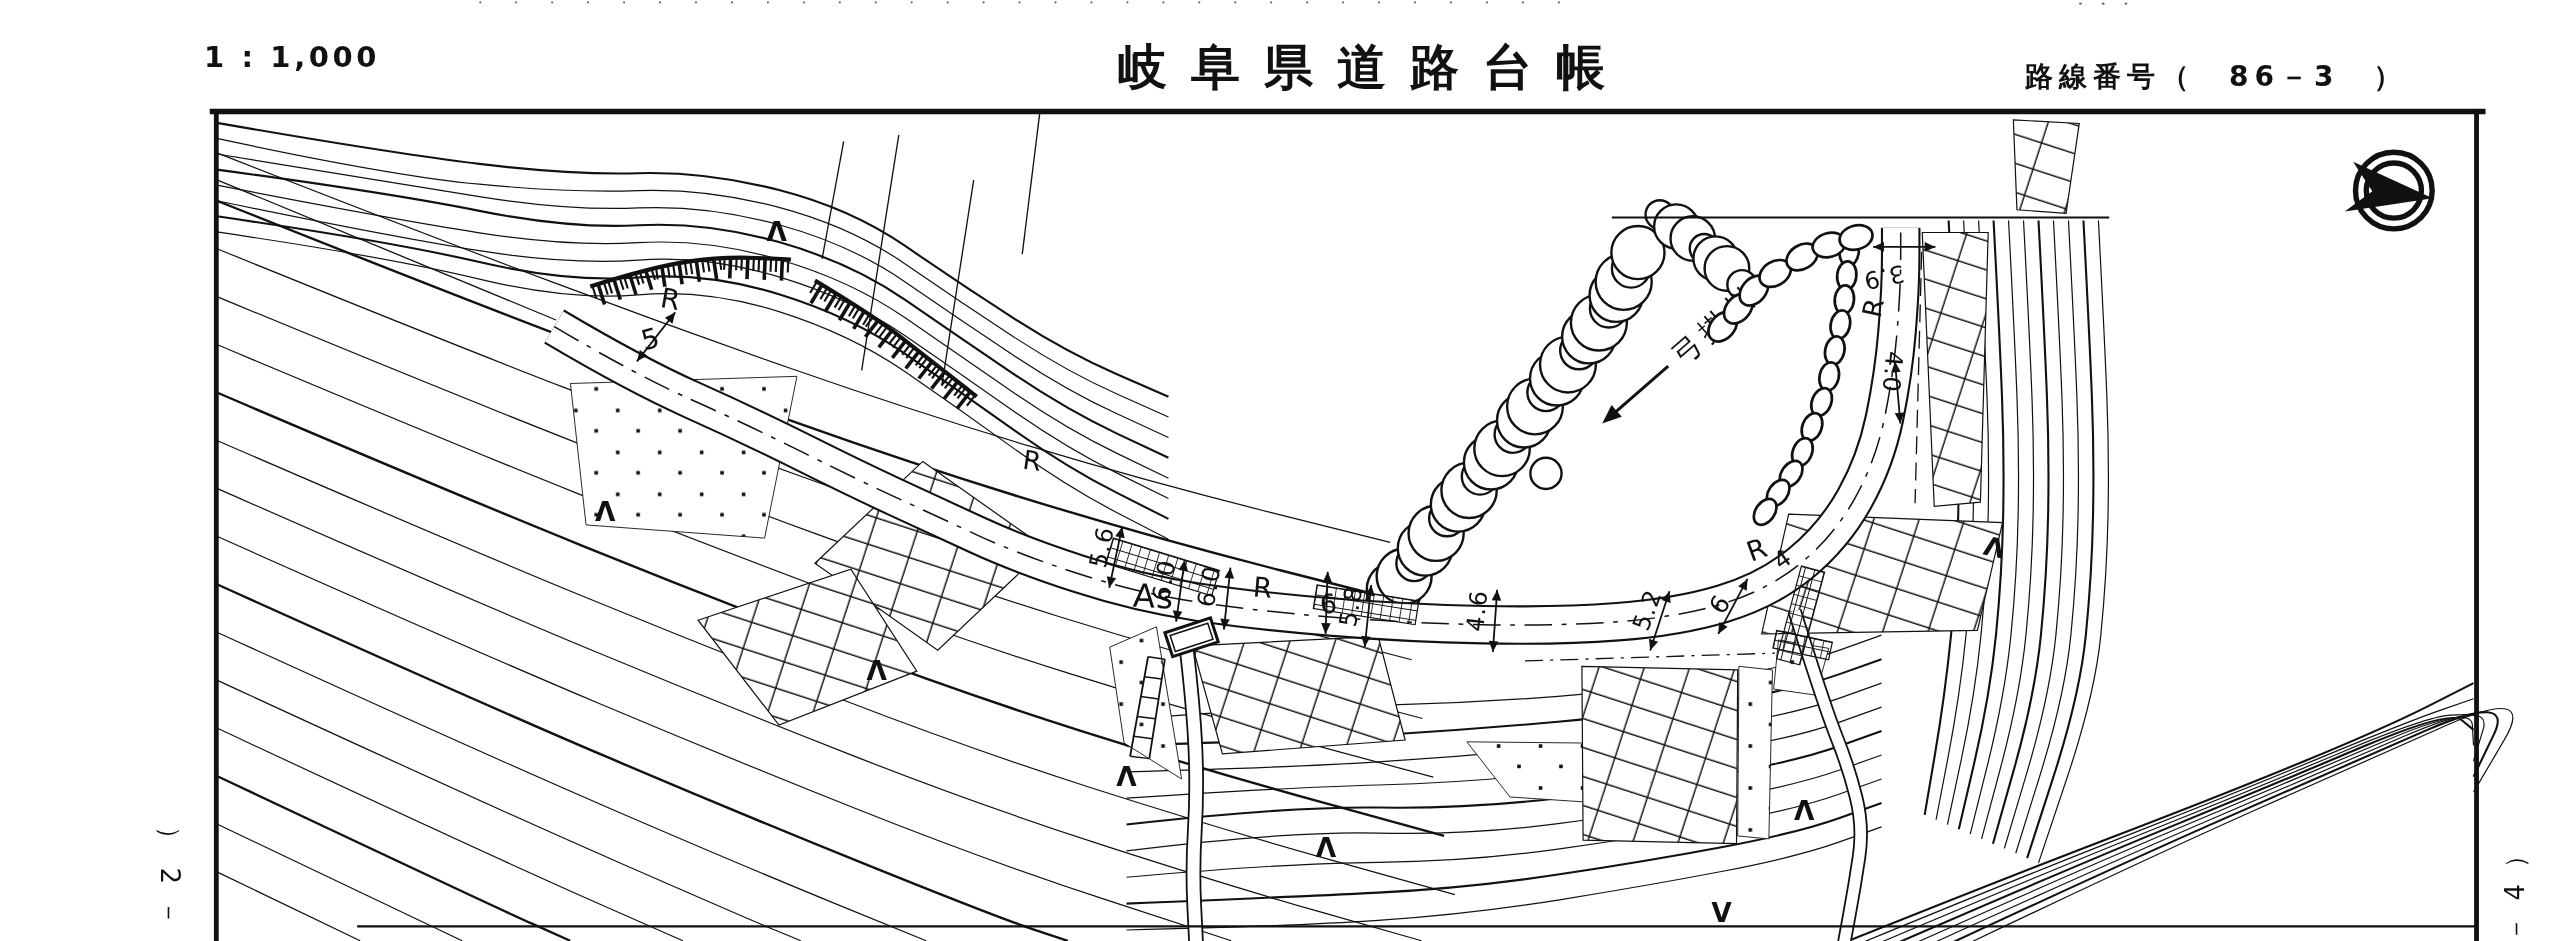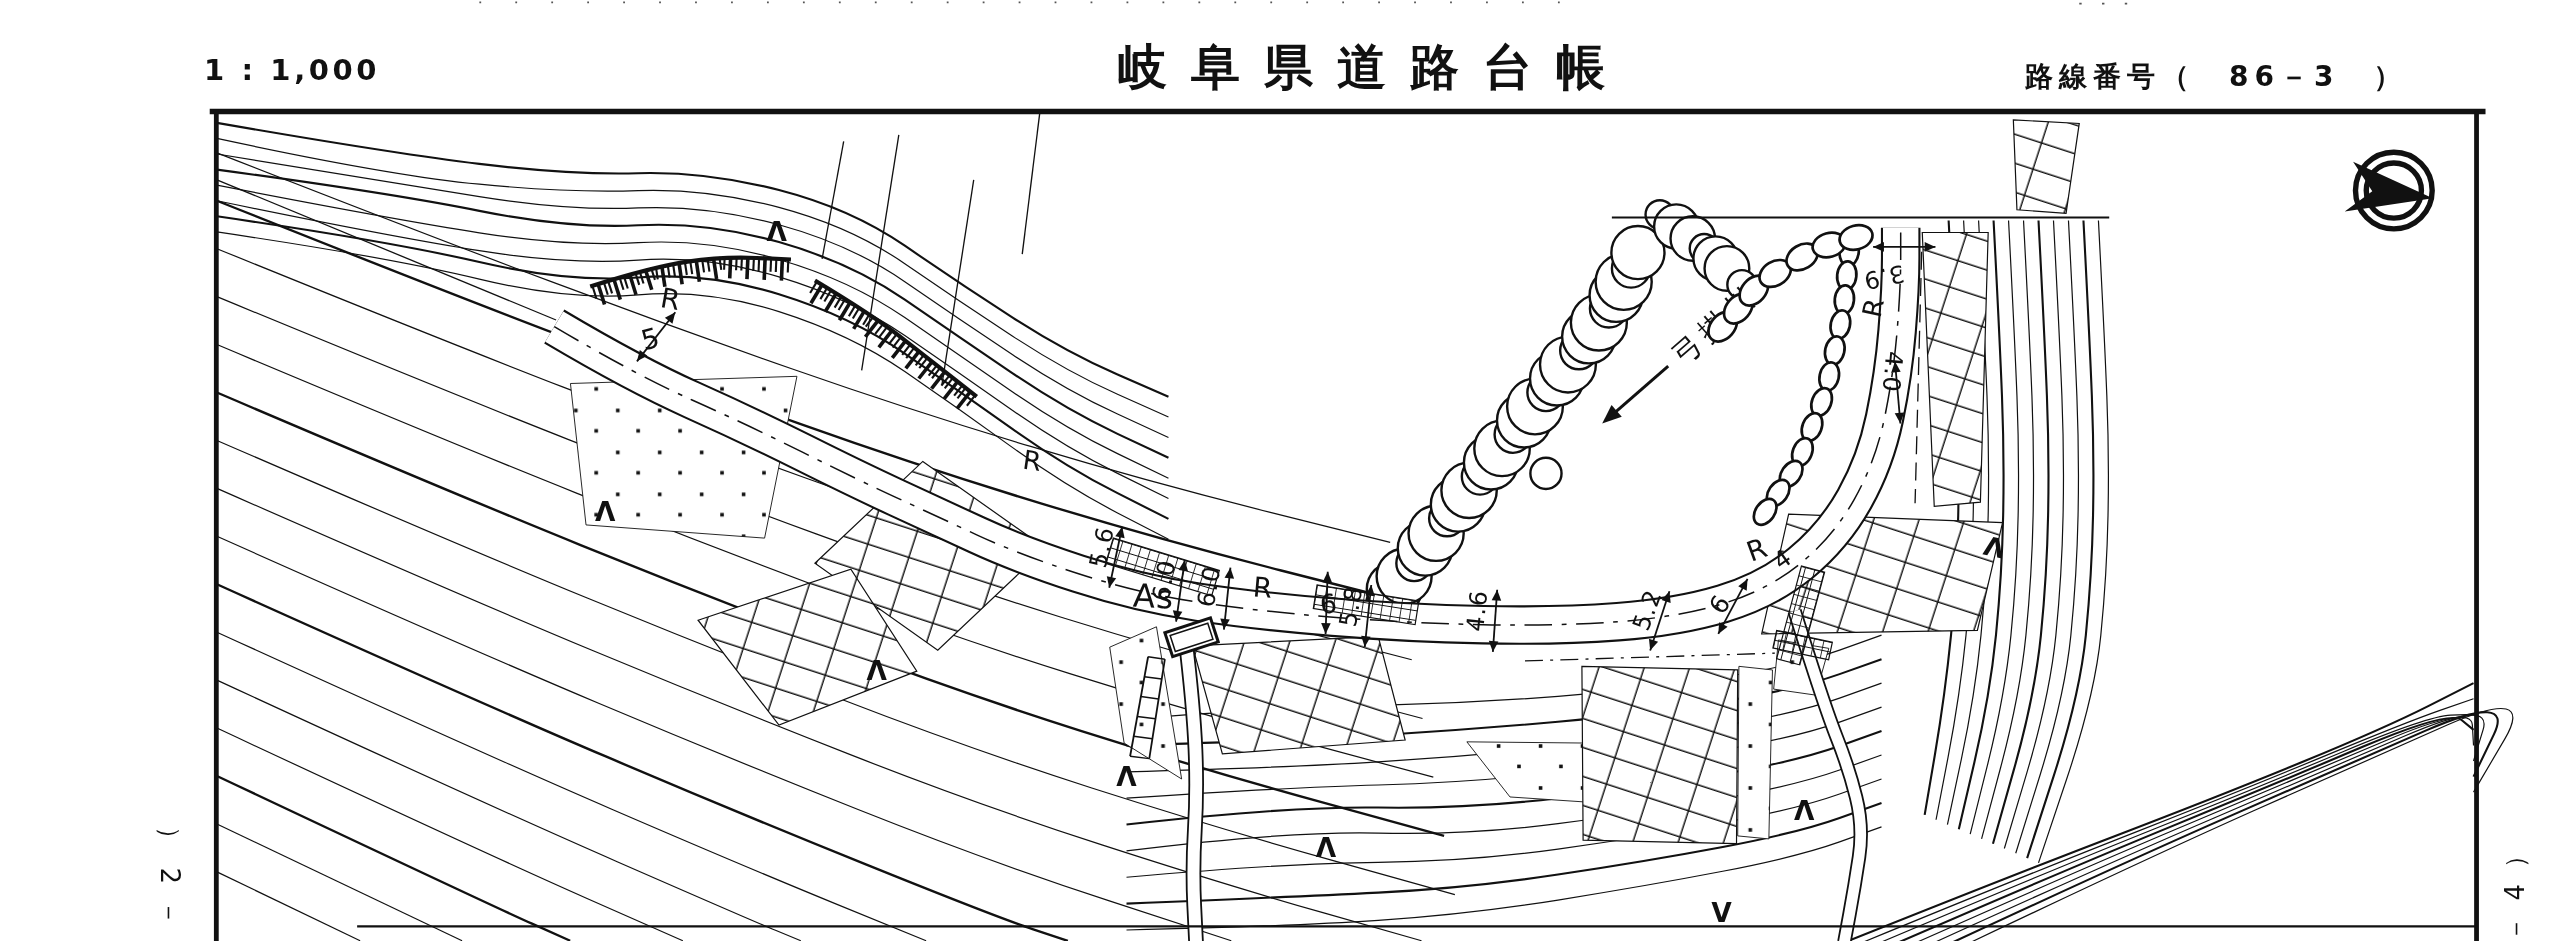--- a/index.html
+++ b/index.html
@@ -1,19 +1,19 @@
 <!DOCTYPE html>
 <html style="font-size:9.6px"><head>
 <meta charset="utf-8">
 <style>
   html,body{margin:0;padding:0;background:#fff;}
   body{width:2576px;height:942px;position:relative;overflow:hidden;
        font-family:"DejaVu Sans","Liberation Sans",sans-serif;color:#111;}
   .hdr{position:absolute;white-space:nowrap;}
-  #scale-label{left:204px;top:53px;font-size:29px;letter-spacing:3.6px;font-weight:600;}
+  #scale-label{left:204px;top:40px;font-size:29px;letter-spacing:3.6px;font-weight:600;}
   #page-title{left:1118px;top:35px;font-size:49px;font-weight:700;letter-spacing:24px;}
   #route-number{left:2025px;top:58px;font-size:28px;font-weight:700;letter-spacing:6px;}
   .edge-ref{position:absolute;font-size:26px;letter-spacing:15.6px;transform-origin:0 0;white-space:nowrap;}
   #sheet-ref-left{left:187px;top:826px;transform:rotate(90deg);}
   #sheet-ref-right{left:2498px;top:942px;transform:rotate(-90deg);}
   svg{position:absolute;left:0;top:0;}
   text{fill:#111;}
 </style>
 </head>
 <body>

